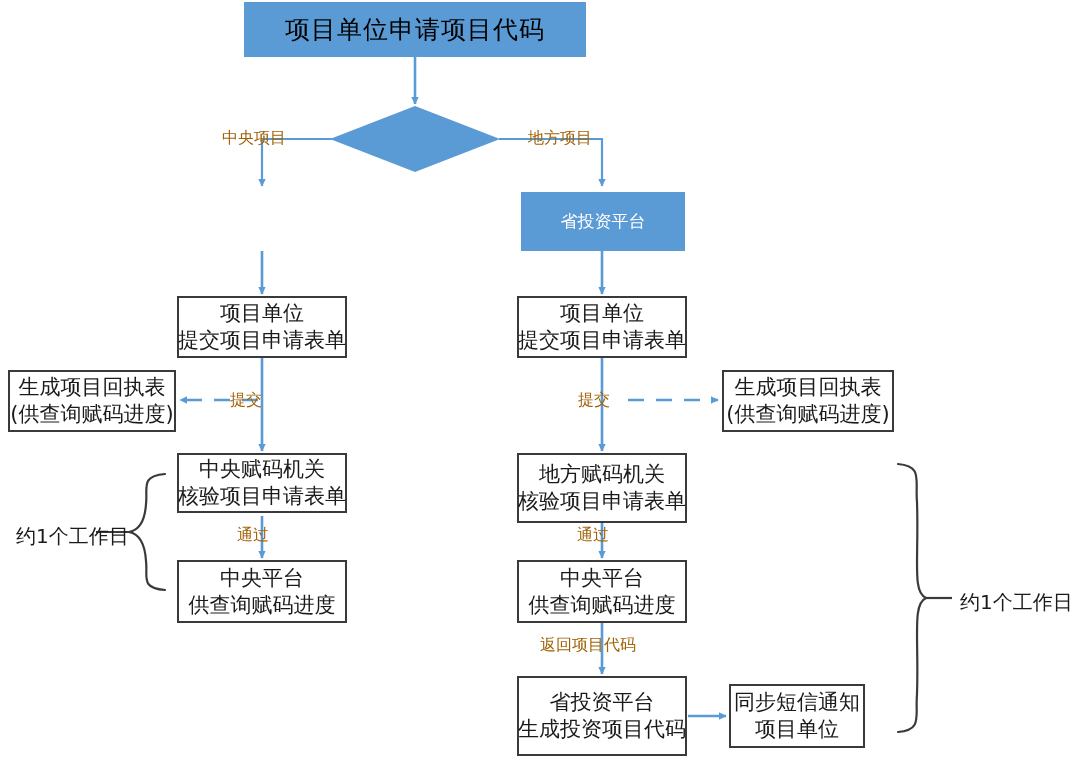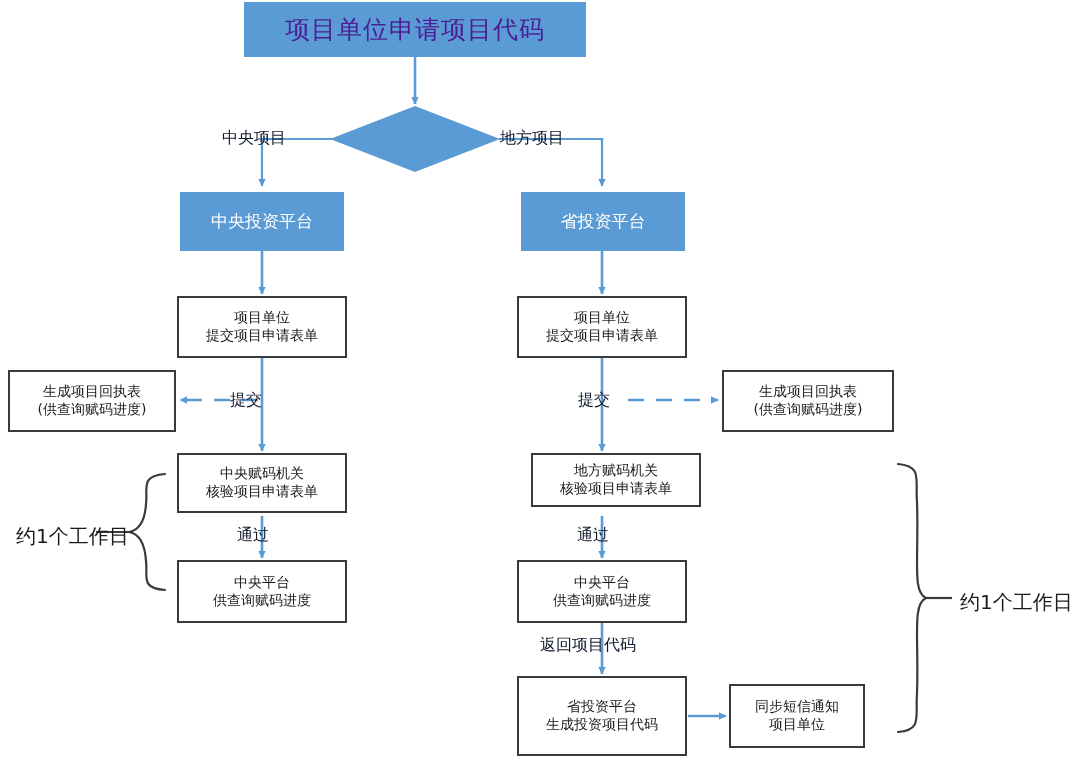--- a/index.html
+++ b/index.html
@@ -28,42 +28,42 @@
     box-sizing: border-box;
     display: flex;
     flex-direction: column;
     align-items: center;
     justify-content: center;
     text-align: center;
     line-height: 1.28;
   }
   .node-title {
     background: #5B9BD5;
-    color: #4c1d95;
+    color: #000000;
     font-size: 25px;
     letter-spacing: 1px;
   }
   .node-platform {
     background: #5B9BD5;
     color: #ffffff;
     font-size: 17px;
   }
   .node-proc {
     background: #ffffff;
     border: 2px solid #3a3a3a;
     color: #1a1a1a;
-    font-size: 14px;
+    font-size: 21px;
   }
   .node-proc .ln {
     display: block;
     white-space: nowrap;
   }
   .edge-label {
     position: absolute;
-    color: #0f172a;
+    color: #a16207;
     font-size: 16px;
     white-space: nowrap;
     text-align: center;
   }
   .brace-label {
     position: absolute;
     color: #1a1a1a;
     font-size: 20px;
     white-space: nowrap;
   }
@@ -114,23 +114,20 @@
              C912,604 919,638 917,694 C915,716 923,730 898,732" fill="none" stroke="#3a3a3a" stroke-width="2.2" stroke-linecap="round"></path>
     <line x1="926" y1="598" x2="952" y2="598" stroke="#3a3a3a" stroke-width="2.2"></line>
 
     <polygon points="415,106 500,139 415,172 330,139" fill="#5B9BD5"></polygon>
   </svg>
 
   <div class="node node-title" style="left:244px; top:2px; width:342px; height:55px;">
     <span>项目单位申请项目代码</span>
   </div>
 
-  <div class="node node-platform" style="left:180px; top:192px; width:164px; height:59px;">
-    <span>中央投资平台</span>
-  </div>
 
   <div class="node node-platform" style="left:521px; top:192px; width:164px; height:59px;">
     <span>省投资平台</span>
   </div>
 
   <div class="node node-proc" style="left:177px; top:296px; width:170px; height:62px;">
     <span class="ln">项目单位</span>
     <span class="ln">提交项目申请表单</span>
   </div>
 
@@ -147,21 +144,21 @@
   <div class="node node-proc" style="left:722px; top:370px; width:172px; height:62px;">
     <span class="ln">生成项目回执表</span>
     <span class="ln">(供查询赋码进度)</span>
   </div>
 
   <div class="node node-proc" style="left:177px; top:453px; width:170px; height:60px;">
     <span class="ln">中央赋码机关</span>
     <span class="ln">核验项目申请表单</span>
   </div>
 
-  <div class="node node-proc" style="left:517px; top:453px; width:170px; height:54px;margin-left:14px;">
+  <div class="node node-proc" style="left:517px; top:453px; width:170px; height:70px;">
     <span class="ln">地方赋码机关</span>
     <span class="ln">核验项目申请表单</span>
   </div>
 
   <div class="node node-proc" style="left:177px; top:560px; width:170px; height:63px;">
     <span class="ln">中央平台</span>
     <span class="ln">供查询赋码进度</span>
   </div>
 
   <div class="node node-proc" style="left:517px; top:560px; width:170px; height:63px;">
@@ -176,21 +173,21 @@
 
   <div class="node node-proc" style="left:729px; top:684px; width:136px; height:64px;">
     <span class="ln">同步短信通知</span>
     <span class="ln">项目单位</span>
   </div>
 
   <div class="edge-label" style="left:222px; top:128px;">
     <span>中央项目</span>
   </div>
 
-  <div class="edge-label" style="left:500px; top:128px;">
+  <div class="edge-label" style="left:528px; top:128px;">
     <span>地方项目</span>
   </div>
 
   <div class="edge-label" style="left:230px; top:390px;">
     <span>提交</span>
   </div>
 
   <div class="edge-label" style="left:578px; top:390px;">
     <span>提交</span>
   </div>

